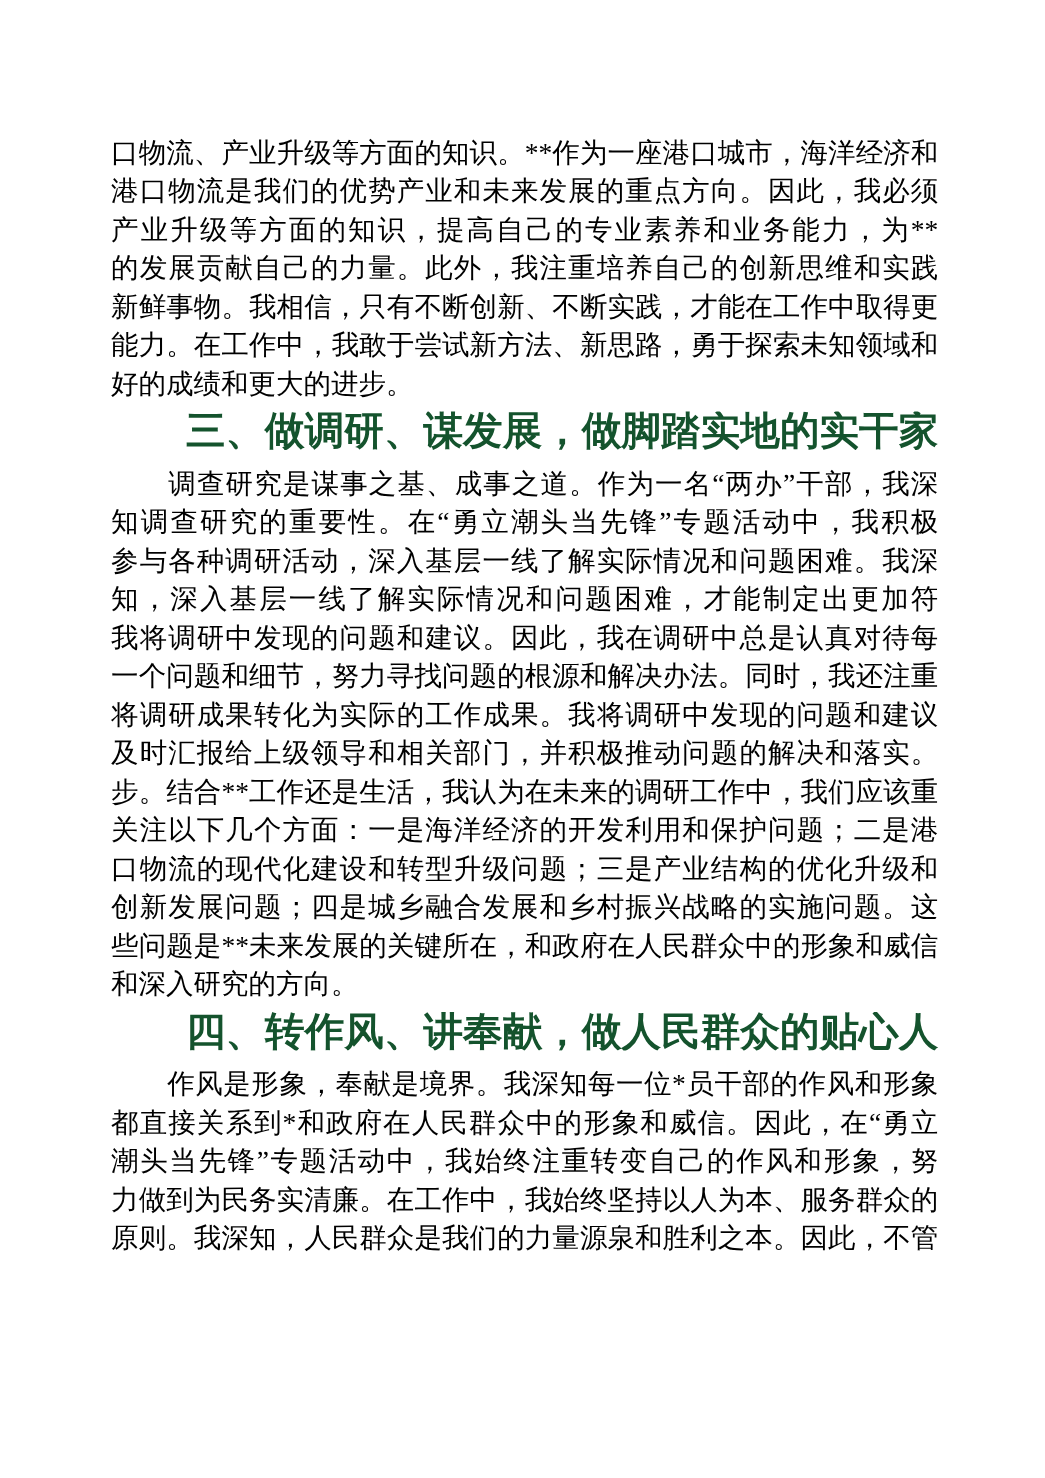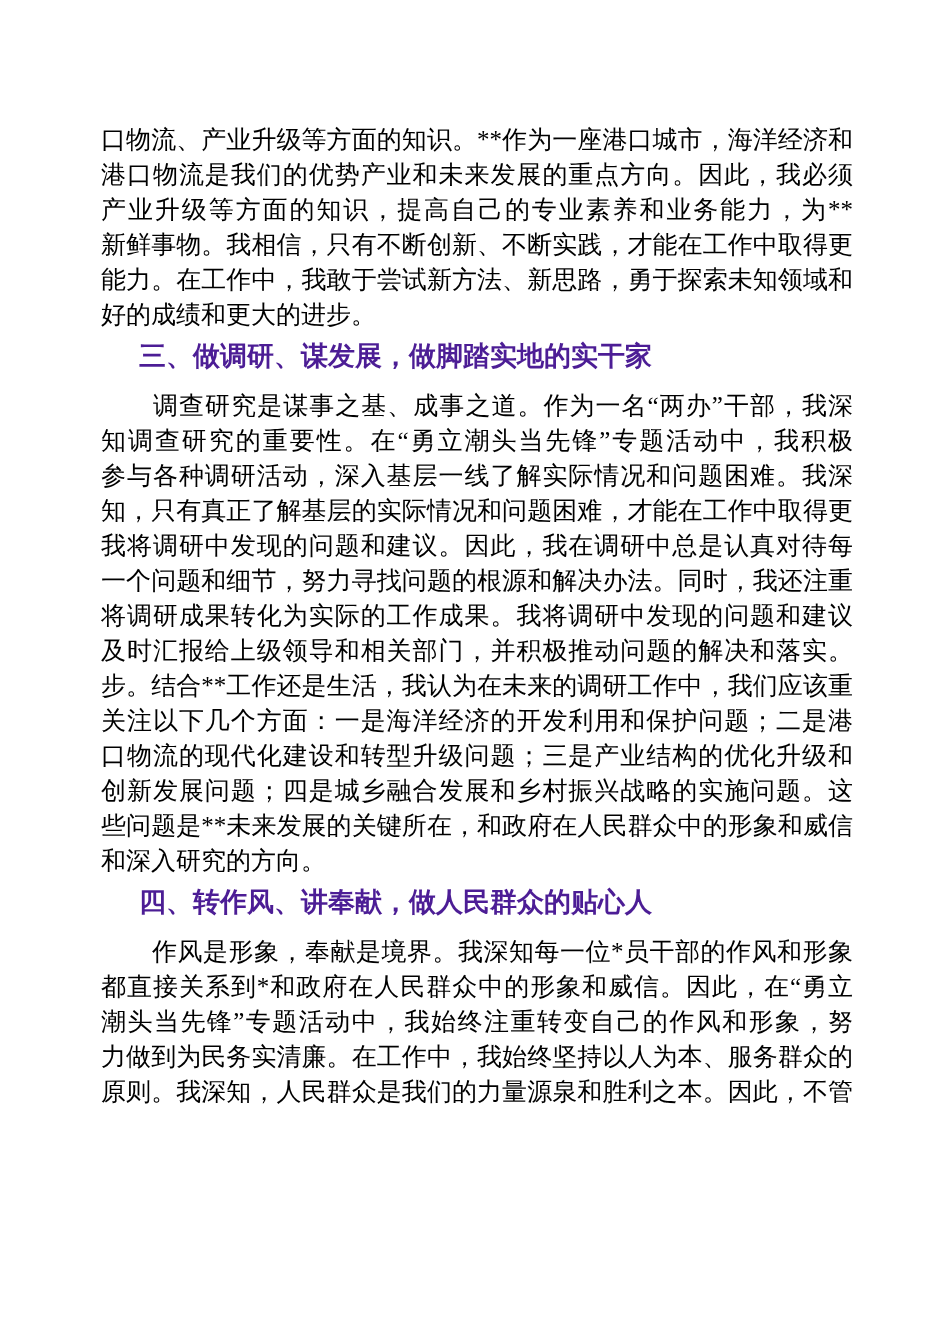--- a/index.html
+++ b/index.html
@@ -32,53 +32,54 @@
     text-justify: inter-ideograph;
     color: #000000;
   }
   .line.flush {
     text-align: left;
     text-align-last: left;
   }
   .heading {
     font-family: "Liberation Sans", sans-serif;
     font-weight: bold;
-    font-size: 27px;
+    font-size: 36px;
     line-height: 35px;
     height: 35px;
     padding-left: 38px;
     margin-top: 7px;
     margin-bottom: 14px;
-    text-align: left;
-    color: #4c1d95;
+    text-align: right;
+    color: #14532d;
     overflow: hidden;
   }
 </style>
 </head>
 <body>
 
 <div class="page">
   <div class="text-block">
 
     <div>
       <div class="line">口物流、产业升级等方面的知识。**作为一座港口城市，海洋经济和</div>
       <div class="line">港口物流是我们的优势产业和未来发展的重点方向。因此，我必须</div>
       <div class="line">产业升级等方面的知识，提高自己的专业素养和业务能力，为**</div>
+      <div class="line">的发展贡献自己的力量。此外，我注重培养自己的创新思维和实践</div>
       <div class="line">新鲜事物。我相信，只有不断创新、不断实践，才能在工作中取得更</div>
       <div class="line">能力。在工作中，我敢于尝试新方法、新思路，勇于探索未知领域和</div>
       <div class="line flush">好的成绩和更大的进步。</div>
     </div>
 
     <div class="heading">三、做调研、谋发展，做脚踏实地的实干家</div>
 
     <div>
       <div class="line">　　调查研究是谋事之基、成事之道。作为一名“两办”干部，我深</div>
       <div class="line">知调查研究的重要性。在“勇立潮头当先锋”专题活动中，我积极</div>
       <div class="line">参与各种调研活动，深入基层一线了解实际情况和问题困难。我深</div>
-      <div class="line">知，只有真正了解基层的实际情况和问题困难，才能在工作中取得更</div>
+      <div class="line">知，深入基层一线了解实际情况和问题困难，才能制定出更加符</div>
       <div class="line">我将调研中发现的问题和建议。因此，我在调研中总是认真对待每</div>
       <div class="line">一个问题和细节，努力寻找问题的根源和解决办法。同时，我还注重</div>
       <div class="line">将调研成果转化为实际的工作成果。我将调研中发现的问题和建议</div>
       <div class="line">及时汇报给上级领导和相关部门，并积极推动问题的解决和落实。</div>
       <div class="line">步。结合**工作还是生活，我认为在未来的调研工作中，我们应该重点</div>
       <div class="line">关注以下几个方面：一是海洋经济的开发利用和保护问题；二是港</div>
       <div class="line">口物流的现代化建设和转型升级问题；三是产业结构的优化升级和</div>
       <div class="line">创新发展问题；四是城乡融合发展和乡村振兴战略的实施问题。这</div>
       <div class="line">些问题是**未来发展的关键所在，和政府在人民群众中的形象和威信</div>
       <div class="line flush">和深入研究的方向。</div>

